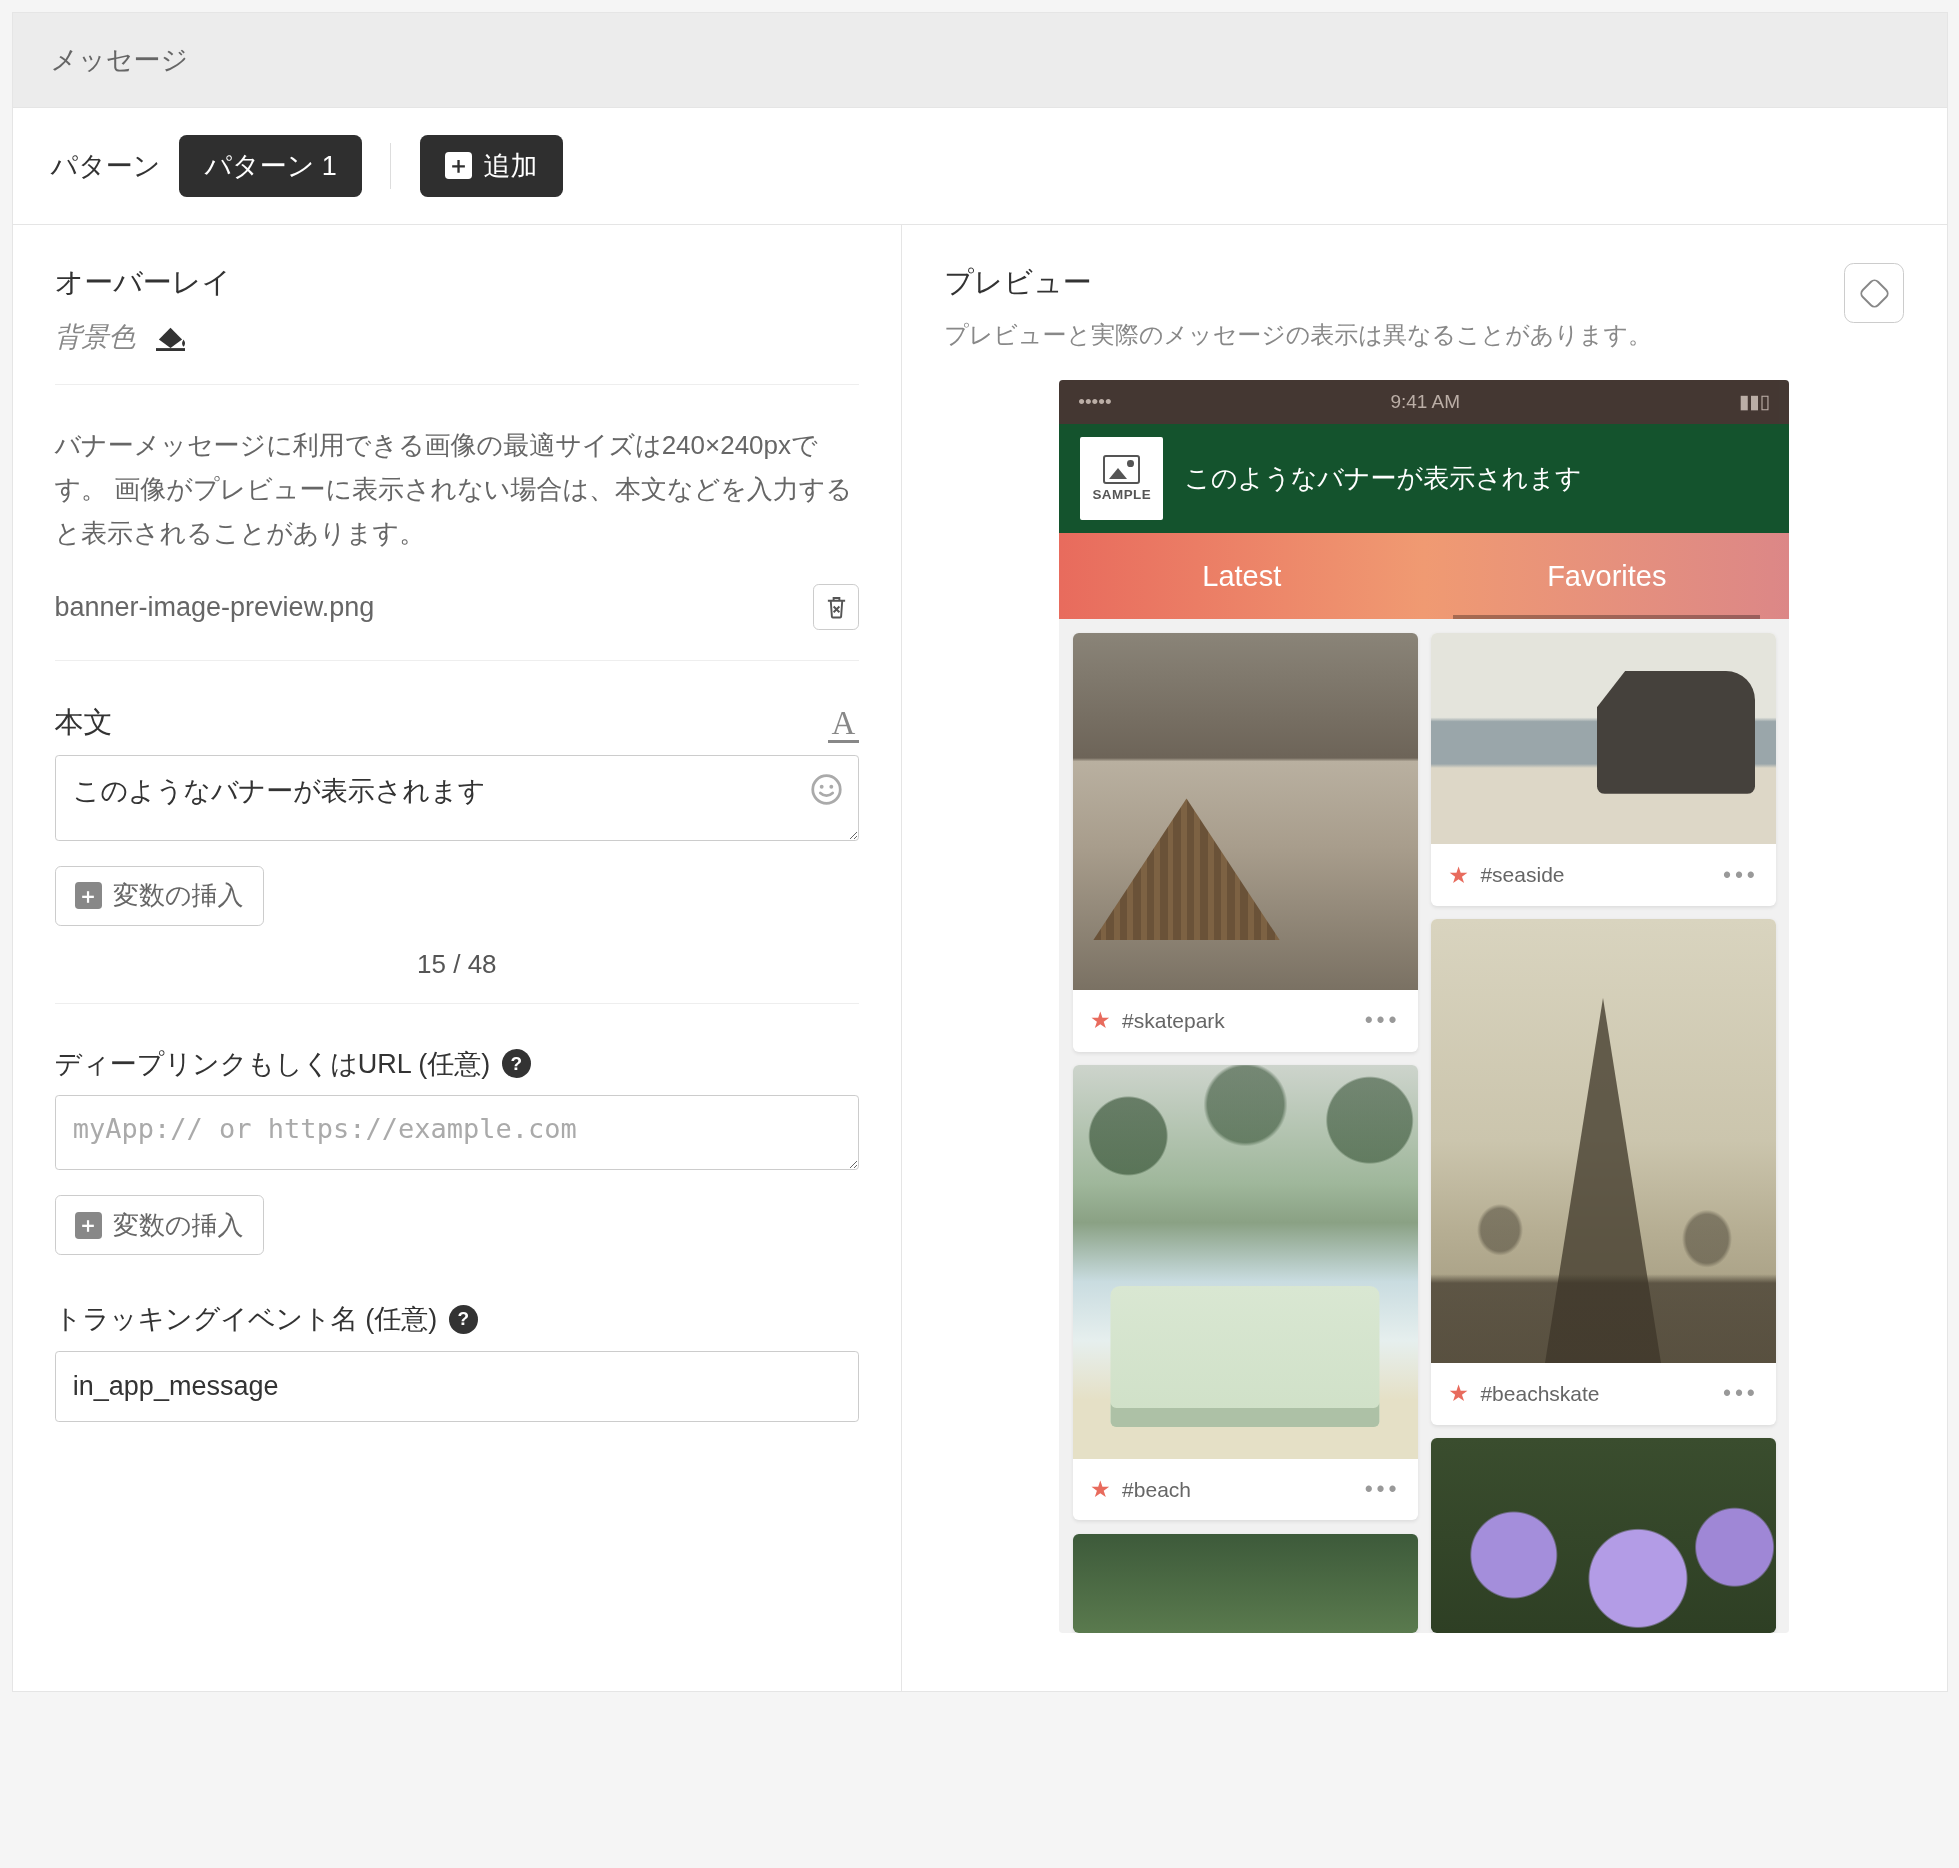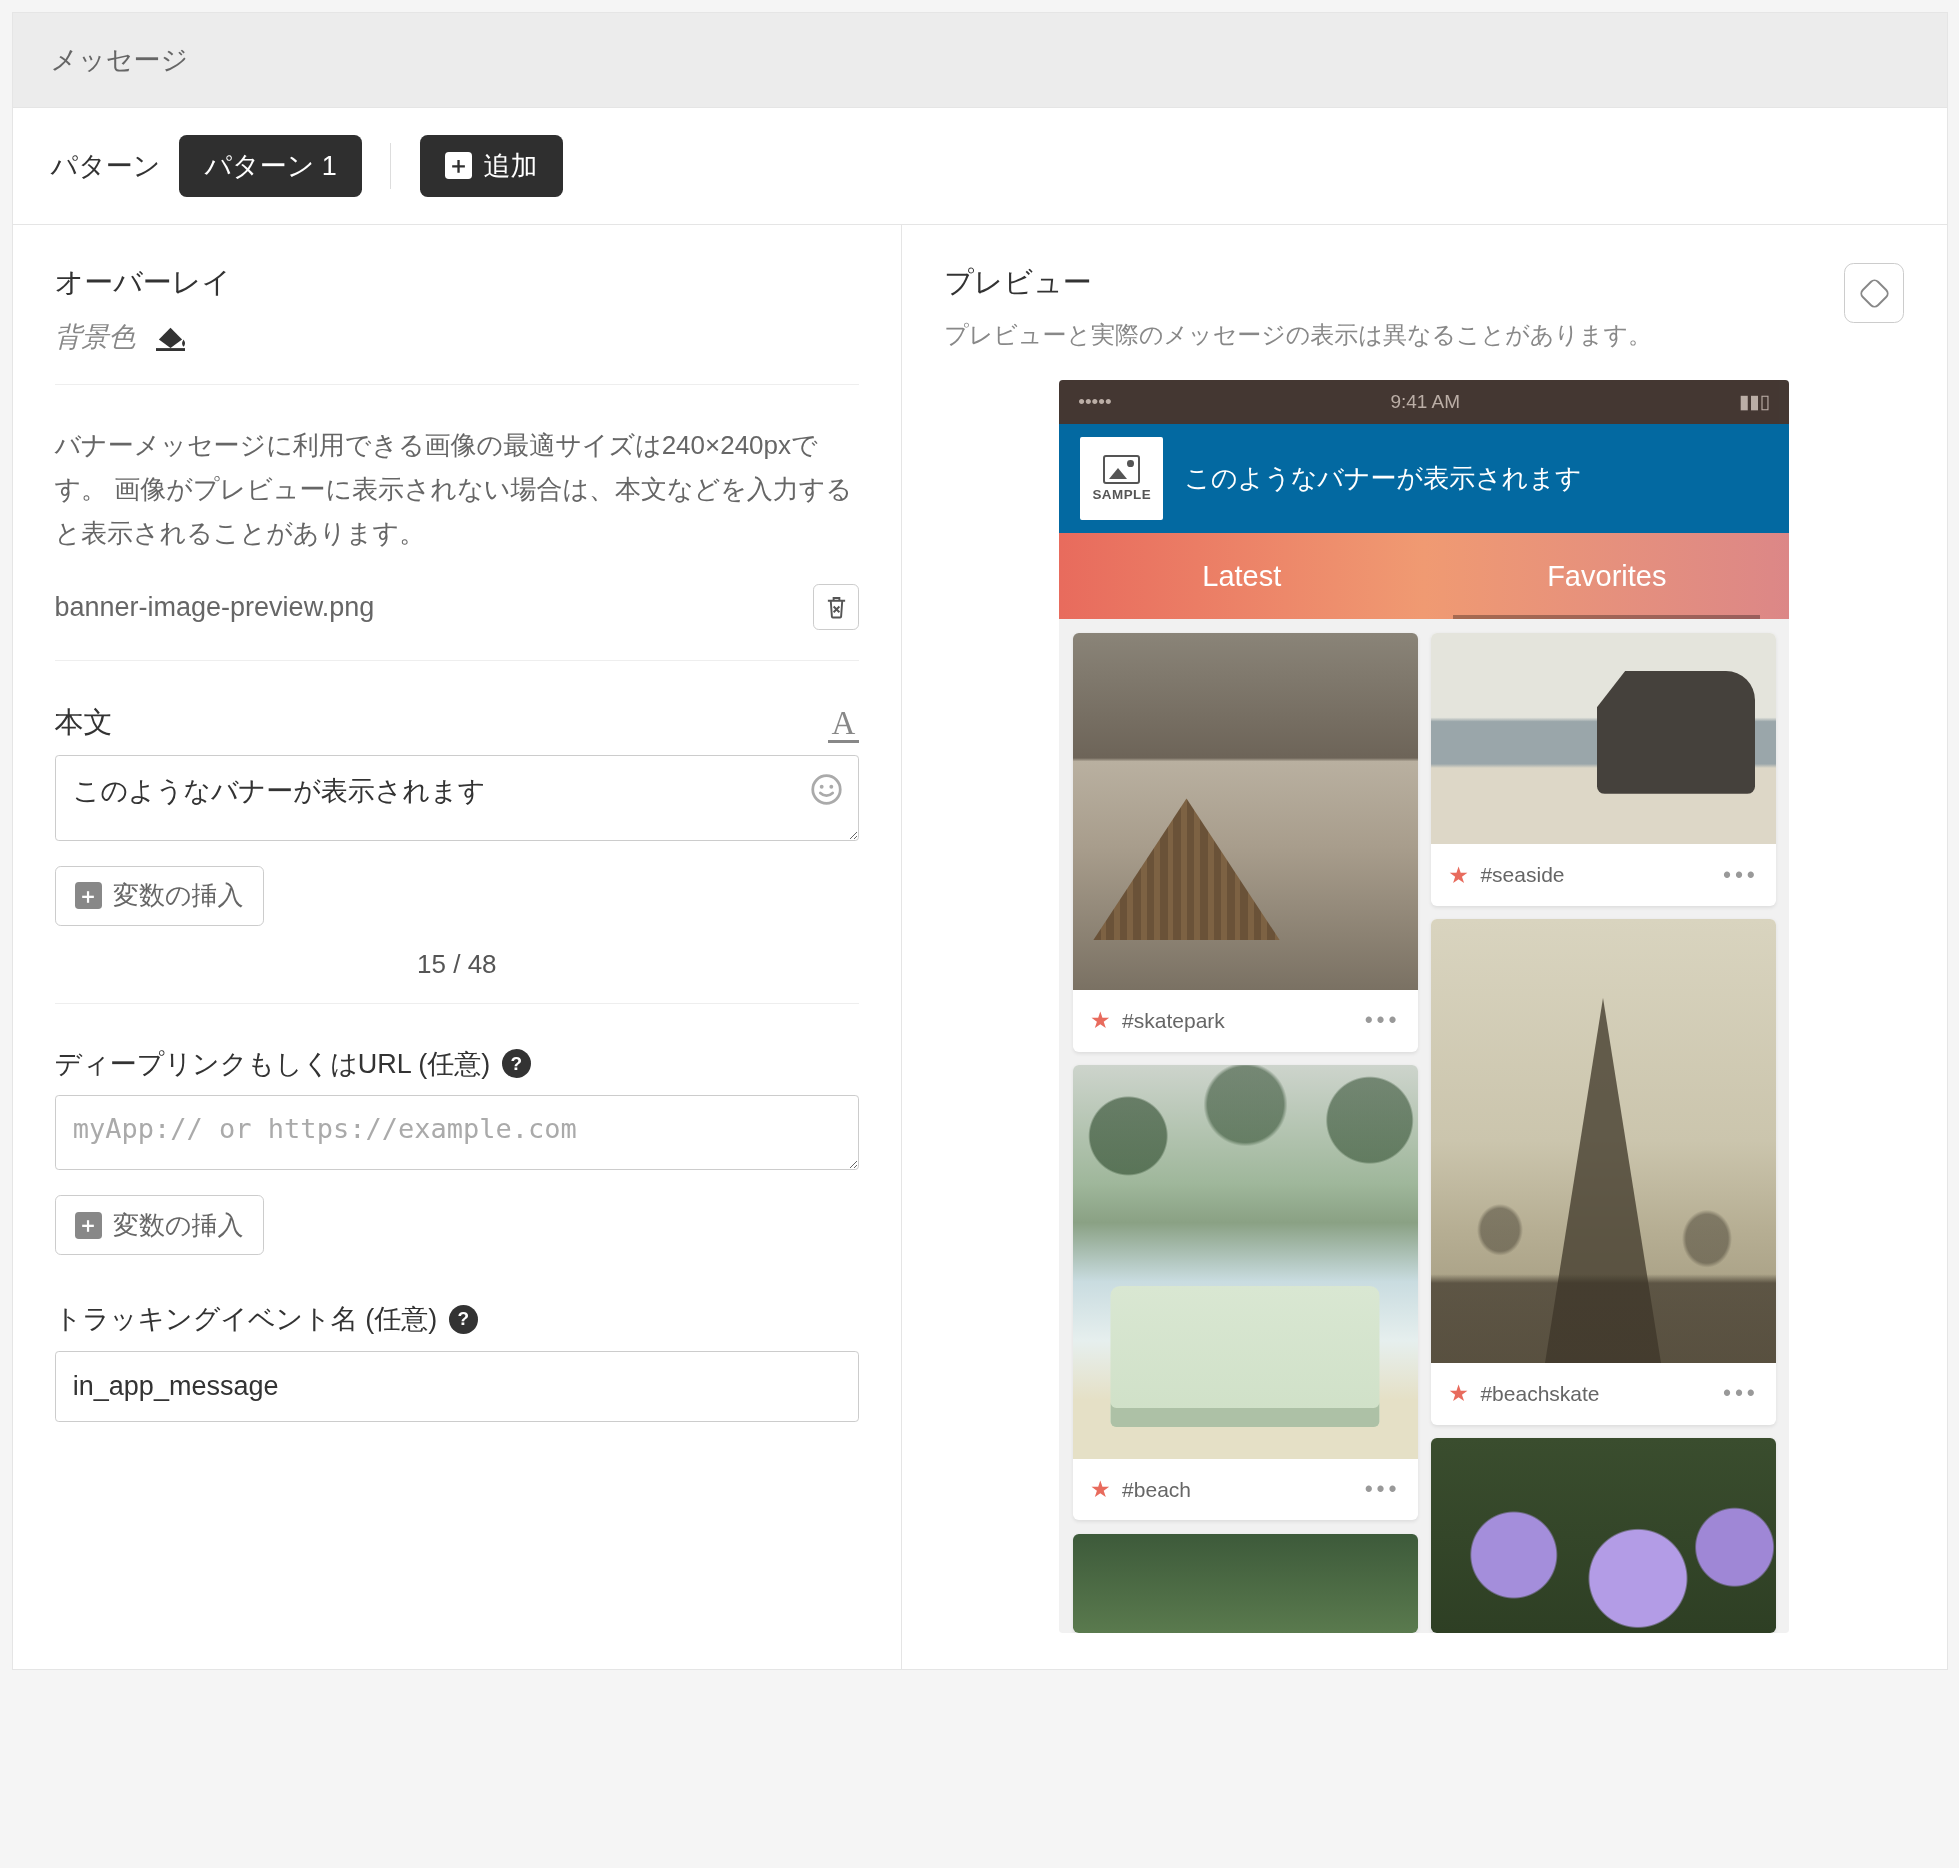--- a/index.html
+++ b/index.html
@@ -62,21 +62,21 @@
     display: flex;
     border-top: 1px solid #e5e5e5;
   }
   .col-left {
     width: 46%;
     border-right: 1px solid #e5e5e5;
     padding: 38px 42px 58px 42px;
   }
   .col-right {
     width: 54%;
-    padding: 38px 42px 36px 42px;
+    padding: 38px 42px 58px 42px;
     position: relative;
   }
   .section-label {
     font-size: 29px;
     color: #333;
     margin-bottom: 15.4px;
   }
   .sub-row {
     display: flex;
     align-items: center;
@@ -191,21 +191,21 @@
     border-radius: 3.8px; overflow:hidden;
     background: #fff;
   }
   .phone-status {
     height: 44px;
     background: #3a2d28; opacity:0.95;
     display:flex; justify-content:space-between; align-items:center;
     padding: 0 19px; color:#b8aaa2; font-size:19px;
   }
   .banner-bar {
-    background: #0369a1; display:flex; align-items:center;
+    background: #14532d; display:flex; align-items:center;
     padding: 13.4px 21px; gap: 21px; text-align: center;
   }
   .banner-thumb {
     width: 83px; height: 83px; background:#fff; border-radius:1.9px;
     display:flex; flex-direction:column; align-items:center; justify-content:center;
     color:#555;
   }
   .banner-thumb .pic {
     width:37px; height:29px; border:2.9px solid #555; border-radius:2.9px;
     position:relative; margin-bottom:3.8px;

